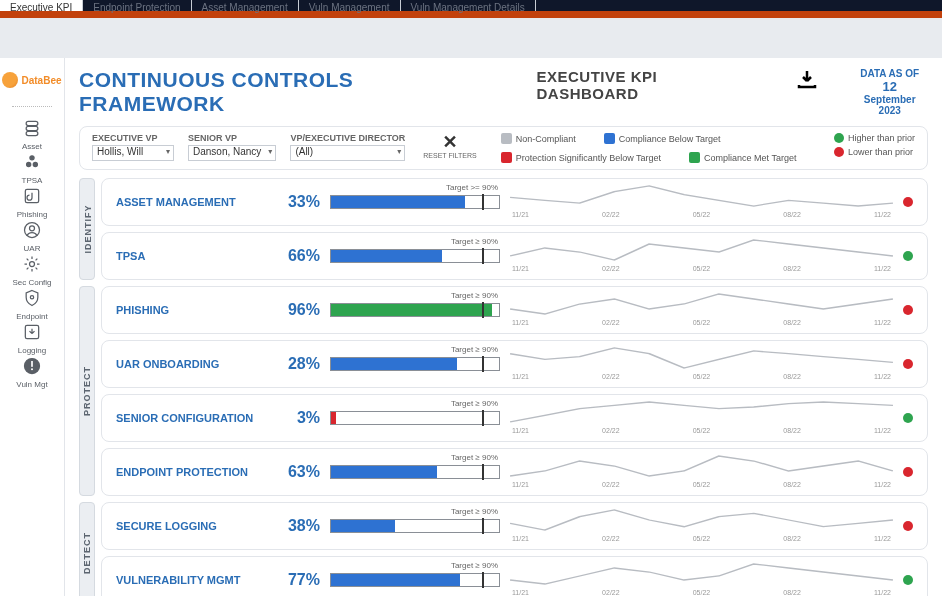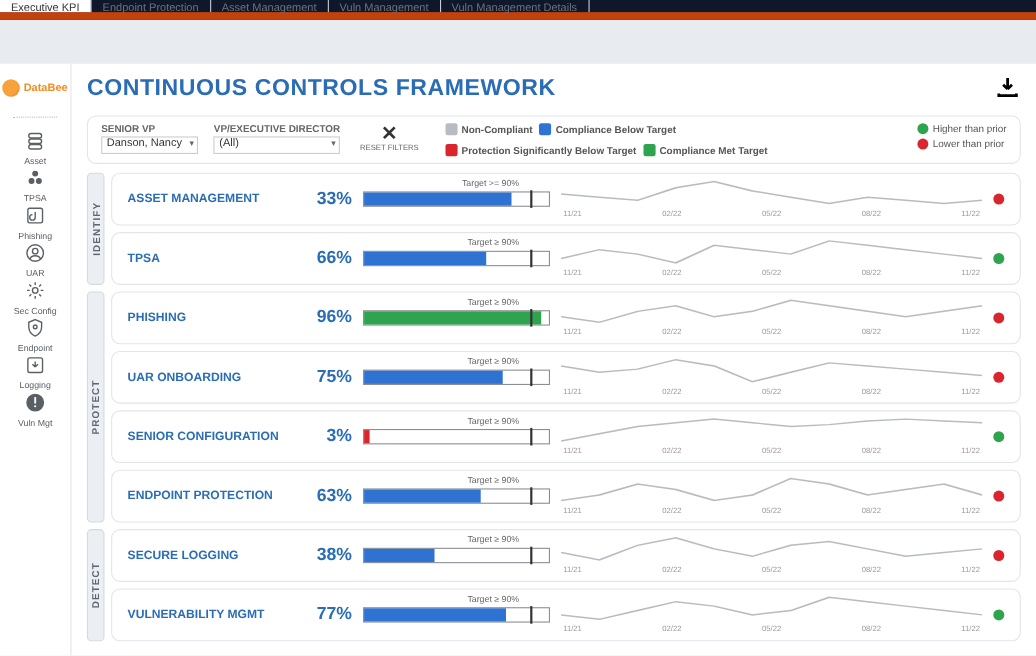--- a/index.html
+++ b/index.html
@@ -34,39 +34,39 @@
 
   
   .filters-row { display: flex; align-items: flex-start; gap: 14px; background: #fff; border: 1px solid #e2e5ea; border-radius: 8px; padding: 6px 12px; margin-bottom: 8px; }
   .filter-col { display: flex; flex-direction: column; gap: 2px; font-size: 9px; }
   .filter-label { color: #666; font-weight: 600; }
   .filter-select { font-size: 10px; height: 16px; border: 1px solid #c8cdd4; background: #fff; padding: 0 14px 0 4px; position: relative; min-width: 82px; cursor: pointer; }
   .filter-select::after { content: "▾"; position: absolute; right: 3px; top: 1px; color: #666; font-size: 8px; }
   .reset-col { display: flex; flex-direction: column; align-items: center; gap: 1px; cursor: pointer; margin-left: 4px; }
   .reset-x { font-size: 18px; font-weight: bold; color: #333; line-height: 1; }
   .reset-lbl { font-size: 7px; color: #666; }
-  .legend { display: flex; flex-wrap: wrap; gap: 4px 6px; align-items: center; margin-left: 10px; flex: 1; font-size: 9px; color: #555; font-weight: bold; }
+  .legend { display: flex; flex-wrap: wrap; gap: 4px 28px; align-items: center; margin-left: 10px; flex: 1; font-size: 9px; color: #555; }
   .lg-item { display: flex; align-items: center; gap: 4px; }
   .lg-sw { width: 11px; height: 11px; border-radius: 2px; }
   .lg-dot { width: 10px; height: 10px; border-radius: 50%; }
   .legend-right { display: flex; flex-direction: column; gap: 4px; font-size: 9px; color: #555; }
 
   
   .kpi-body { display: flex; gap: 0; }
   .cat-rail { width: 16px; background: #ebeef2; border: 1px solid #d5dae0; border-radius: 4px; margin-right: 6px; display: flex; align-items: center; justify-content: center; }
   .cat-rail span { transform: rotate(-90deg); font-size: 9px; font-weight: 700; color: #5c6570; letter-spacing: 1px; white-space: nowrap; }
   .rows-col { flex: 1; display: flex; flex-direction: column; gap: 6px; }
   .group { display: flex; }
   .group-rows { flex: 1; display: flex; flex-direction: column; gap: 6px; }
 
   .kpi-row { background: #fff; border: 1px solid #e2e5ea; border-radius: 8px; height: 48px; display: flex; align-items: center; padding: 0 14px; gap: 10px; }
   .kpi-name { width: 150px; color: #2a6db5; font-weight: 700; font-size: 11px; }
   .kpi-val { width: 44px; text-align: right; color: #2a6db5; font-weight: 700; font-size: 16px; }
   .bar-wrap { width: 170px; position: relative; }
-  .target-lbl { position: absolute; top: -12px; right: 28px; font-size: 8px; color: #666; }
+  .target-lbl { position: absolute; top: -12px; right: 2px; font-size: 8px; color: #666; }
   .bar-track { width: 100%; height: 14px; background: #fff; border: 1px solid #8a8f96; position: relative; }
   .bar-fill { height: 100%; position: absolute; left: 0; top: 0; }
   .bar-target { position: absolute; top: -2px; bottom: -2px; width: 2px; background: #333; }
   .spark-wrap { flex: 1; position: relative; height: 36px; }
   .spark-wrap svg { width: 100%; height: 24px; }
   .spark-wrap .xlabels { display: flex; justify-content: space-between; font-size: 7px; color: #999; margin-top: 1px; padding: 0 2px; }
   .trend-dot { width: 10px; height: 10px; border-radius: 50%; flex-shrink: 0; }
 </style>
 </head>
 <body>
@@ -166,29 +166,39 @@
             </span>
             <span>Vuln Mgt</span>
           </div>
         </div>
     </div>
 
     <div class="content">
 
       <div class="header-row">
         <div class="title-main">CONTINUOUS CONTROLS FRAMEWORK</div>
+        <div class="title-sub">EXECUTIVE KPI DASHBOARD</div>
         <div class="dl-icon">
           <svg viewBox="0 0 24 24">
               <path d="M12 3v10m0 0l-4-4m4 4l4-4" stroke="#000" stroke-width="2.5" fill="none"></path>
               <path d="M4 17v2h16v-2" stroke="#000" stroke-width="2.5" fill="none"></path>
             </svg>
         </div>
+        <div class="date-block">
+          <div>DATA AS OF</div>
+          <div class="daynum">12</div>
+          <div>September 2023</div>
+        </div>
       </div>
 
       <div class="filters-row">
+        <div class="filter-col">
+          <span class="filter-label">EXECUTIVE VP</span>
+          <div class="filter-select">Hollis, Will</div>
+        </div>
         <div class="filter-col">
           <span class="filter-label">SENIOR VP</span>
           <div class="filter-select">Danson, Nancy</div>
         </div>
         <div class="filter-col">
           <span class="filter-label">VP/EXECUTIVE DIRECTOR</span>
           <div class="filter-select">(All)</div>
         </div>
         <div class="reset-col">
           <span class="reset-x">✕</span>
@@ -298,21 +308,21 @@
                       <span>11/21</span>
                       <span>02/22</span>
                       <span>05/22</span>
                       <span>08/22</span>
                       <span>11/22</span>
                     </div></div>
                   <div class="trend-dot" style="background:#d9262e"></div>
                 </div>
                 <div class="kpi-row">
                   <div class="kpi-name">UAR ONBOARDING</div>
-                  <div class="kpi-val">75%</div>
+                  <div class="kpi-val">28%</div>
                   <div class="bar-wrap">
                     <span class="target-lbl">Target ≥ 90%</span>
                     <div class="bar-track">
                       <div class="bar-fill" style="width:75%;background:#2e72d2"></div>
                       <div class="bar-target" style="left:90%"></div>
                     </div>
                   </div>
                   <div class="spark-wrap"><svg viewBox="0 0 200 24" preserveAspectRatio="none">
                       <path d="M0.0,7.7 L18.2,13.4 L36.4,10.6 L54.5,2.0 L72.7,7.7 L90.9,22.0 L109.1,13.4 L127.3,4.9 L145.5,7.7 L163.6,10.6 L181.8,13.4 L200.0,16.3" stroke="#b8bcc2" stroke-width="1.3" fill="none"></path>
                     </svg><div class="xlabels">

